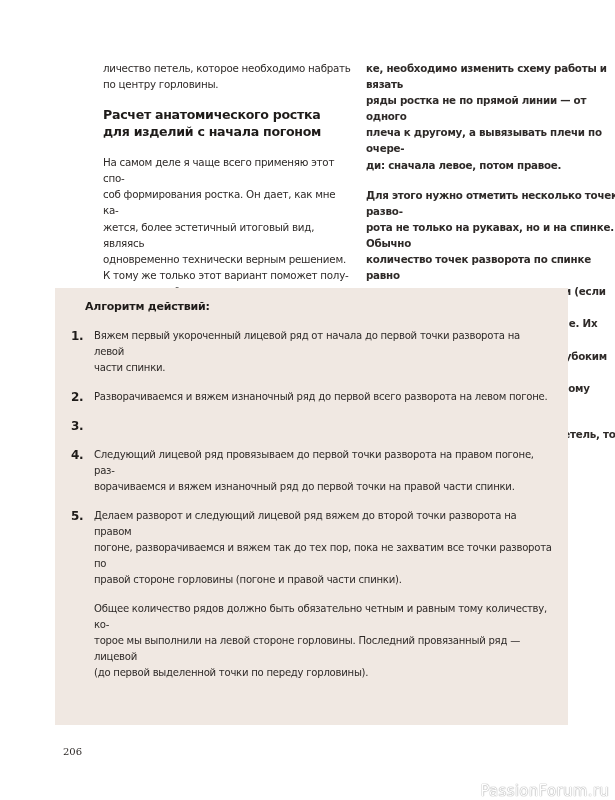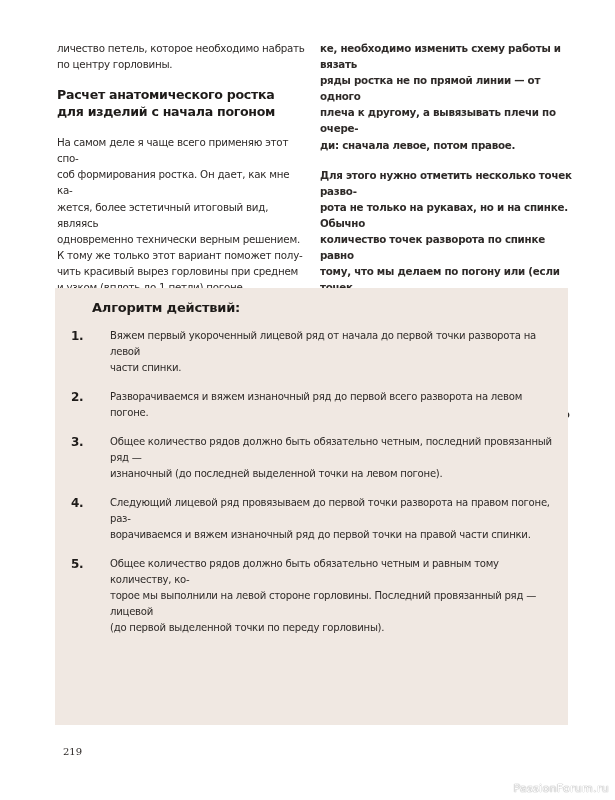--- a/index.html
+++ b/index.html
@@ -1,39 +1,39 @@
 <!DOCTYPE html>
 <html><head>
   <meta charset="utf-8">
   <style>
     html, body { margin: 0; padding: 0; }
     body {
       width: 615px; height: 800px; background: #ffffff; position: relative;
       font-family: "DejaVu Sans", sans-serif; color: #2e2a28; overflow: hidden;
     }
-    .col { position: absolute; top: 40px; font-size: 10.3px; line-height: 16.1px; letter-spacing: -0.25px; }
+    .col { position: absolute; top: 60px; font-size: 10.3px; line-height: 16.1px; letter-spacing: -0.25px; margin-left: 46px; }
     .col-left { left: 57px; width: 250px; }
     .col-right { left: 320px; width: 252px; font-weight: bold; }
     .col p { margin: 0 0 14px 0; white-space: pre-line; }
     .heading {
       font-weight: bold; font-size: 12.6px; line-height: 17px; margin: 13px 0 14px 0;
       color: #1e1b19; letter-spacing: -0.3px; white-space: pre-line;
     }
     .algo-box {
       position: absolute; left: 55px; top: 288px; width: 513px; height: 437px;
       background: #f0e8e2;
     }
-    .algo-title { position: absolute; left: 37px; top: 12px; font-weight: bold; font-size: 13px; color: #1e1b19; letter-spacing: -0.2px; }
+    .algo-title { position: absolute; left: 30px; top: 12px; font-weight: bold; font-size: 11px; color: #1e1b19; letter-spacing: -0.2px; }
     .steps { position: absolute; left: 16px; top: 40px; width: 482px; font-size: 10.1px; line-height: 16px; letter-spacing: -0.25px; }
     .step { display: flex; margin-bottom: 13px; }
     .step-num { width: 23px; flex: none; font-weight: bold; font-size: 12px; color: #1e1b19; }
-    .step-body p { margin: 0 0 13px 16px; white-space: pre-line; }
+    .step-body p { margin: 0 0 13px 0; white-space: pre-line; }
     .step-body p:last-child { margin-bottom: 0; }
     .page-number { position: absolute; left: 63px; top: 746px; font-family: "DejaVu Serif", serif; font-size: 10px; color: #2e2a28; }
-    .watermark { position: absolute; right: 6px; top: 782px; font-size: 11px; color: #ffffff; text-shadow: 0 0 1px #999, 0 0 1px #999; letter-spacing: 0.3px; }
+    .watermark { position: absolute; right: 6px; top: 782px; font-size: 15px; color: #ffffff; text-shadow: 0 0 1px #999, 0 0 1px #999; letter-spacing: 0.3px; }
   </style>
 </head>
 <body>
 
 <div class="col col-left">
   <p>личество петель, которое необходимо набрать
 по центру горловины.</p>
   <div class="heading">Расчет анатомического ростка
 для изделий с начала погоном</div>
   <p>На самом деле я чаще всего применяю этот спо-
@@ -76,37 +76,38 @@
     </div>
     <div class="step">
       <span class="step-num">2.</span>
       <div class="step-body">
         <p>Разворачиваемся и вяжем изнаночный ряд до первой всего разворота на левом погоне.</p>
       </div>
     </div>
     <div class="step">
       <span class="step-num">3.</span>
       <div class="step-body">
-        <p>Общее количество рядов должно быть обязательно четным, последний провязанный ряд —
-изнаночный (до последней выделенной точки на левом погоне).</p>
       </div>
     </div>
     <div class="step">
       <span class="step-num">4.</span>
       <div class="step-body">
         <p>Следующий лицевой ряд провязываем до первой точки разворота на правом погоне, раз-
 ворачиваемся и вяжем изнаночный ряд до первой точки на правой части спинки.</p>
       </div>
     </div>
     <div class="step">
       <span class="step-num">5.</span>
       <div class="step-body">
+        <p>Делаем разворот и следующий лицевой ряд вяжем до второй точки разворота на правом
+погоне, разворачиваемся и вяжем так до тех пор, пока не захватим все точки разворота по
+правой стороне горловины (погоне и правой части спинки).</p>
         <p>Общее количество рядов должно быть обязательно четным и равным тому количеству, ко-
 торое мы выполнили на левой стороне горловины. Последний провязанный ряд — лицевой
 (до первой выделенной точки по переду горловины).</p>
       </div>
     </div>
 
   </div>
 </div>
 
-<div class="page-number">219</div>
+<div class="page-number">206</div>
 <div class="watermark">PassionForum.ru</div>
 
 </body></html>

